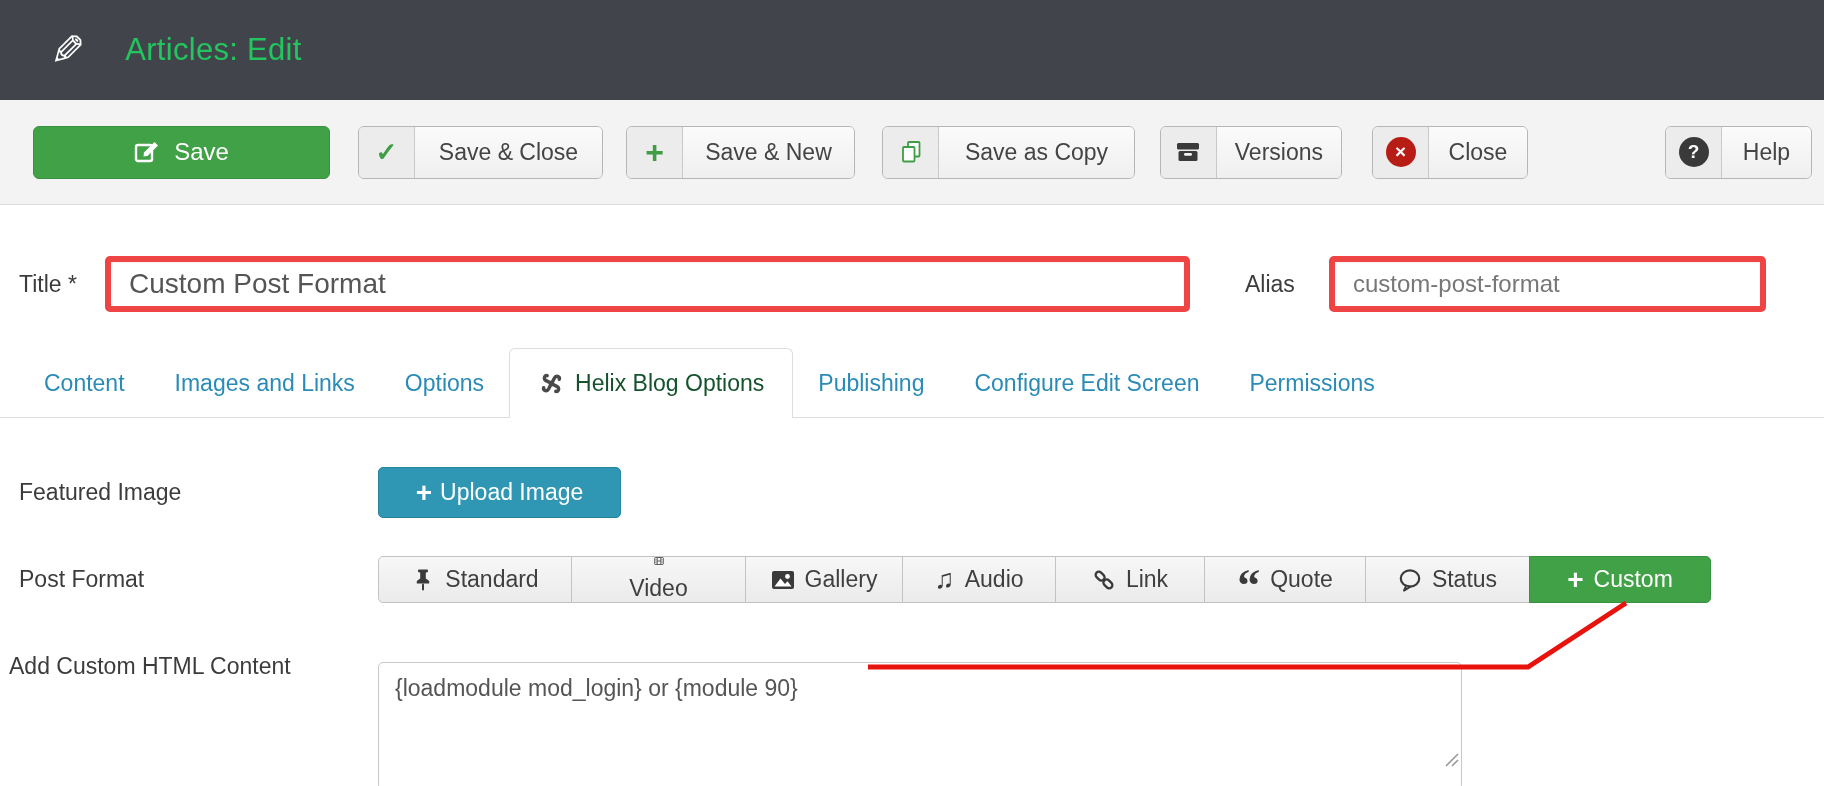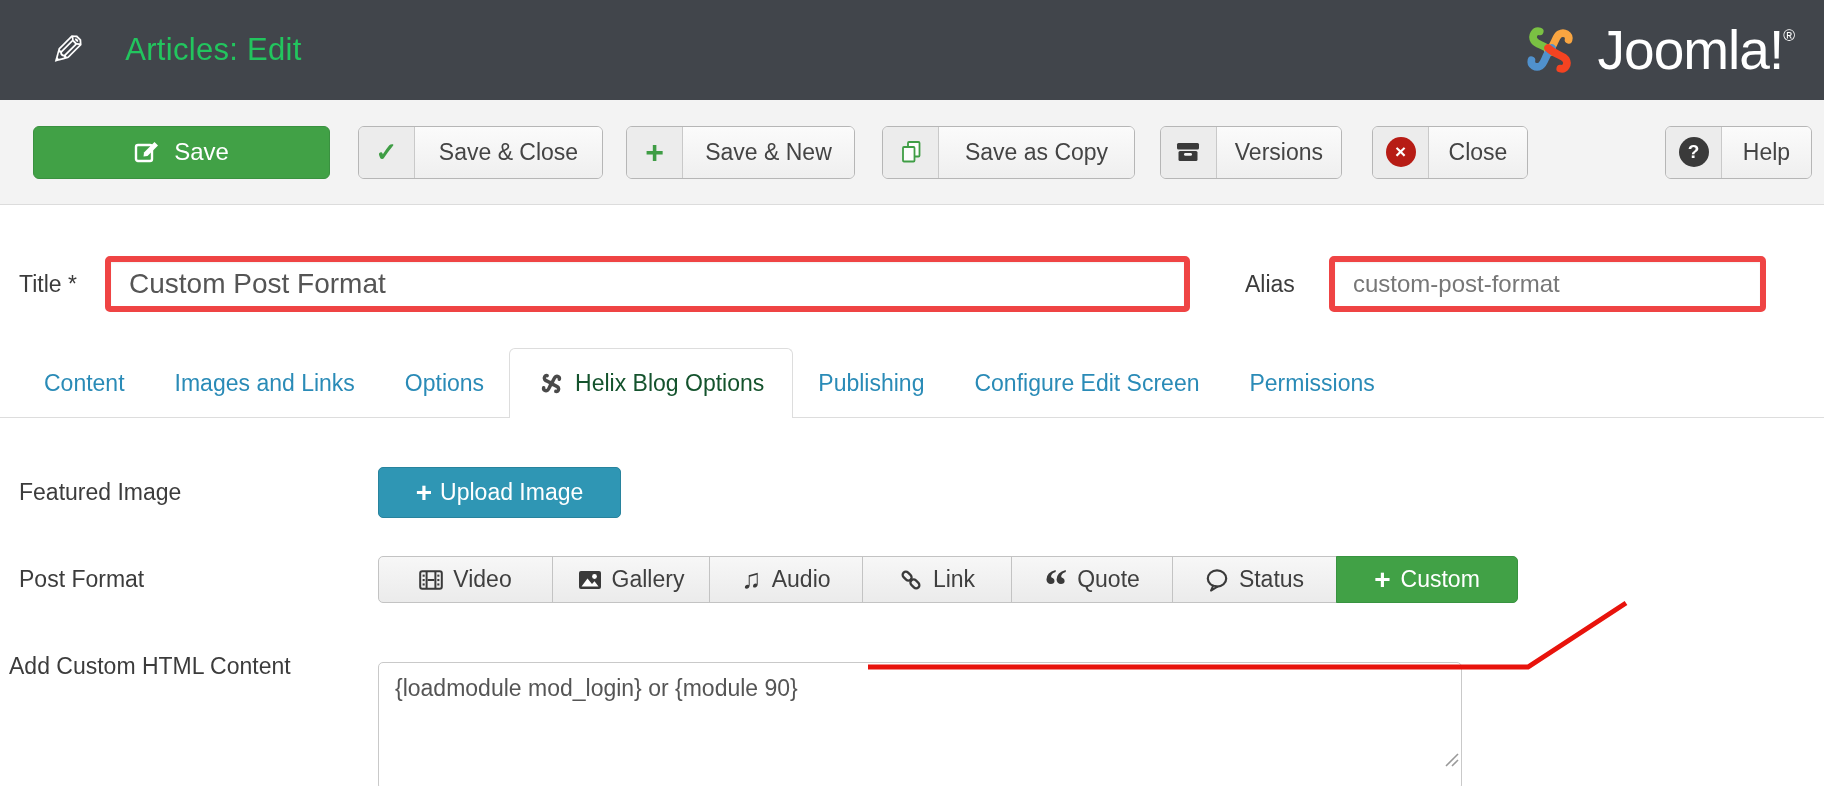--- a/index.html
+++ b/index.html
@@ -79,31 +79,20 @@
 
   .annotation-svg { position:absolute; left:850px; top:390px; width:800px; height:85px;
                     pointer-events:none; }
 </style>
 </head>
 <body>
 
 <div class="app-header">
   <span class="pencil-glyph">✎</span>
   <span class="app-title">Articles: Edit</span>
-  <div class="logo-wrap">
-    <svg width="64" height="64" viewBox="0 0 100 100">
-      <g fill="none" stroke-width="12" stroke-linecap="round">
-        <path d="M53 53 C41 41 30 43 25 35 C21 28 26 19 34 21" stroke="#7ac143"></path>
-        <path d="M53 53 C41 41 30 43 25 35 C21 28 26 19 34 21" stroke="#f9a541" transform="rotate(90 50 50)"></path>
-        <path d="M53 53 C41 41 30 43 25 35 C21 28 26 19 34 21" stroke="#5091cd" transform="rotate(270 50 50)"></path>
-        <path d="M53 53 C41 41 30 43 25 35 C21 28 26 19 34 21" stroke="#f44321" transform="rotate(180 50 50)"></path>
-      </g>
-    </svg>
-    <span class="logo-text"><span>Joomla!</span><span class="logo-reg">®</span></span>
-  </div>
 </div>
 
 <div class="toolbar">
 
   <button class="tbtn primary" style="width:297px; margin-right:20px;">
     <svg width="26" height="26" viewBox="0 0 26 26">
       <rect x="2" y="6" width="16" height="16" rx="2" fill="none" stroke="#fff" stroke-width="2.4"></rect>
       <path d="M10 13.5 L20.5 3 L24 6.5 L13.5 17 L9.5 17.5 Z" fill="#fff"></path>
     </svg>
     <span>Save</span>
@@ -195,21 +184,28 @@
   </div>
 
   <span class="fld-label" style="left:19px; top:262px; height:51px;">Featured Image</span>
   <button class="btn-info">
     <span class="glyph-plus-white">+</span>
     <span>Upload Image</span>
   </button>
 
   <span class="fld-label" style="left:19px; top:351px; height:47px;">Post Format</span>
   <div class="pf-group">
-    <button class="pf" style="width:175px;">
+    <button class="pf" style="width:194px;">
+      <svg width="24" height="24" viewBox="0 0 24 24">
+        <path d="M8 1.5 h8 a1 1 0 0 1 1 1 v1.2 l-2.2 1 v5.8 l3.4 2.6 v2.4 H5.8 v-2.4 l3.4 -2.6 V4.7 L7 3.7 V2.5 a1 1 0 0 1 1 -1 z" fill="#3a3a3a"></path>
+        <rect x="11" y="15.5" width="2" height="7" rx="1" fill="#3a3a3a"></rect>
+      </svg>
+      <span>Standard</span>
+    </button>
+    <button class="pf" style="width:175px;flex-direction:column;">
       <svg width="24" height="20" viewBox="0 0 24 20">
         <rect x="1.2" y="1.2" width="21.6" height="17.6" rx="2" fill="none" stroke="#3a3a3a" stroke-width="2"></rect>
         <line x1="7.6" y1="2" x2="7.6" y2="18" stroke="#3a3a3a" stroke-width="2"></line>
         <line x1="16.4" y1="2" x2="16.4" y2="18" stroke="#3a3a3a" stroke-width="2"></line>
         <line x1="8.6" y1="10" x2="15.4" y2="10" stroke="#3a3a3a" stroke-width="2"></line>
         <rect x="3.6" y="4.6" width="2.1" height="2.1" fill="#3a3a3a"></rect>
           <rect x="3.6" y="9" width="2.1" height="2.1" fill="#3a3a3a"></rect>
           <rect x="3.6" y="13.4" width="2.1" height="2.1" fill="#3a3a3a"></rect>
         <rect x="18.3" y="4.6" width="2.1" height="2.1" fill="#3a3a3a"></rect>
           <rect x="18.3" y="9" width="2.1" height="2.1" fill="#3a3a3a"></rect>

